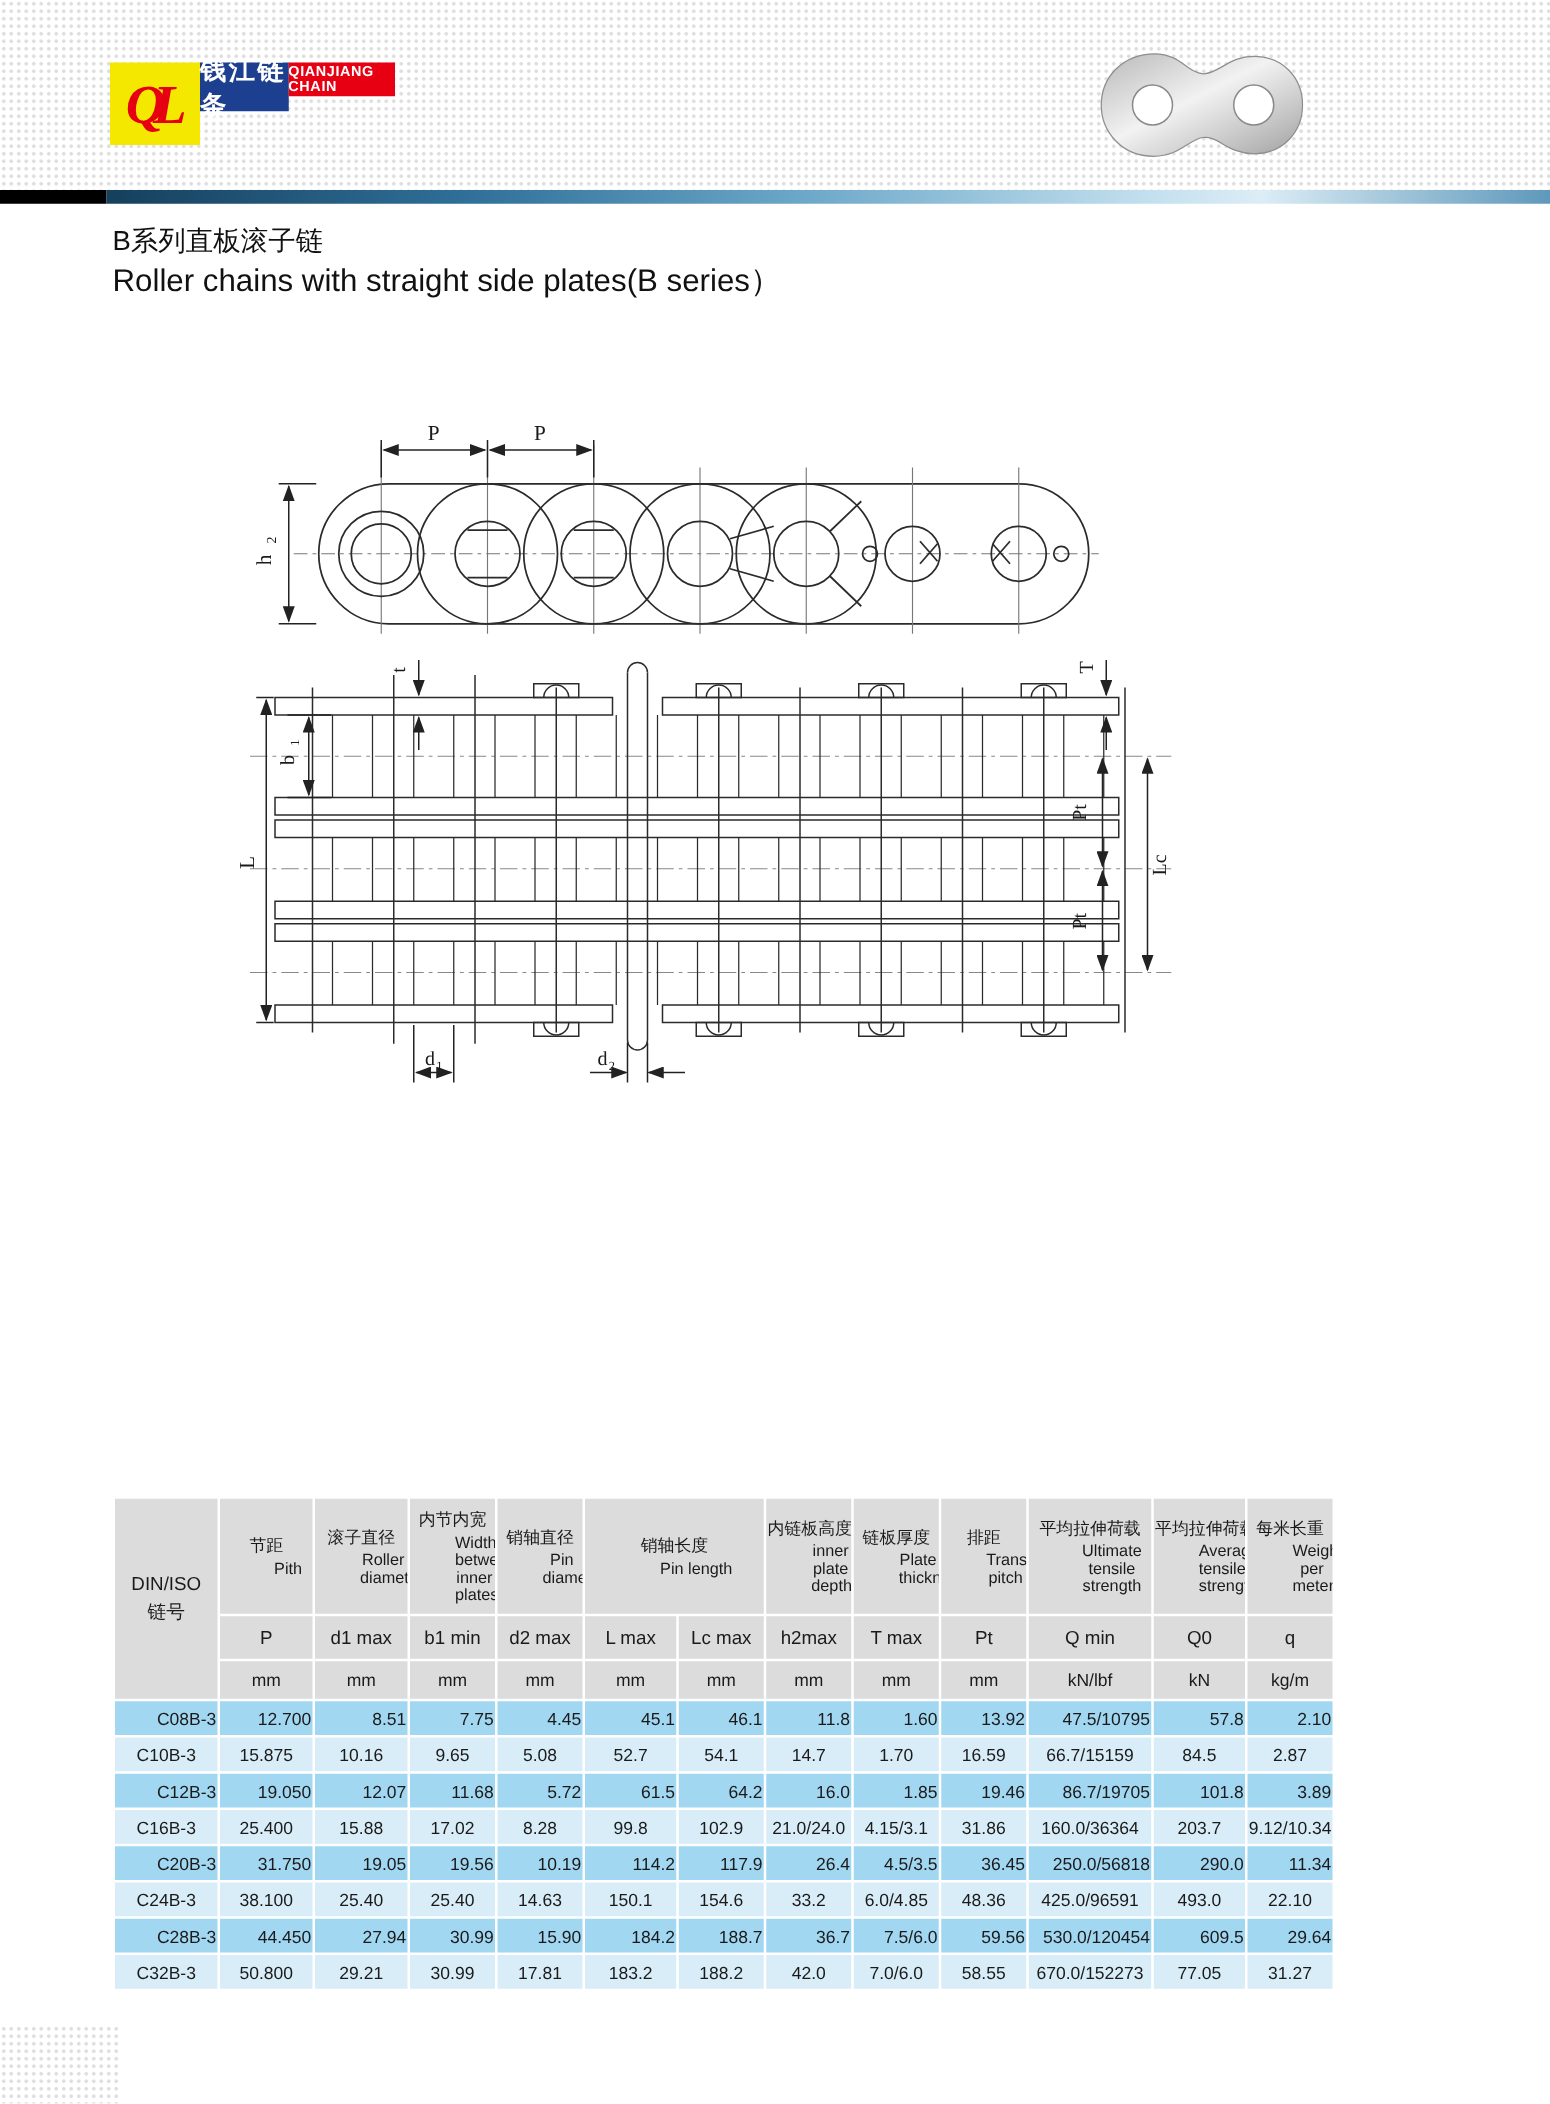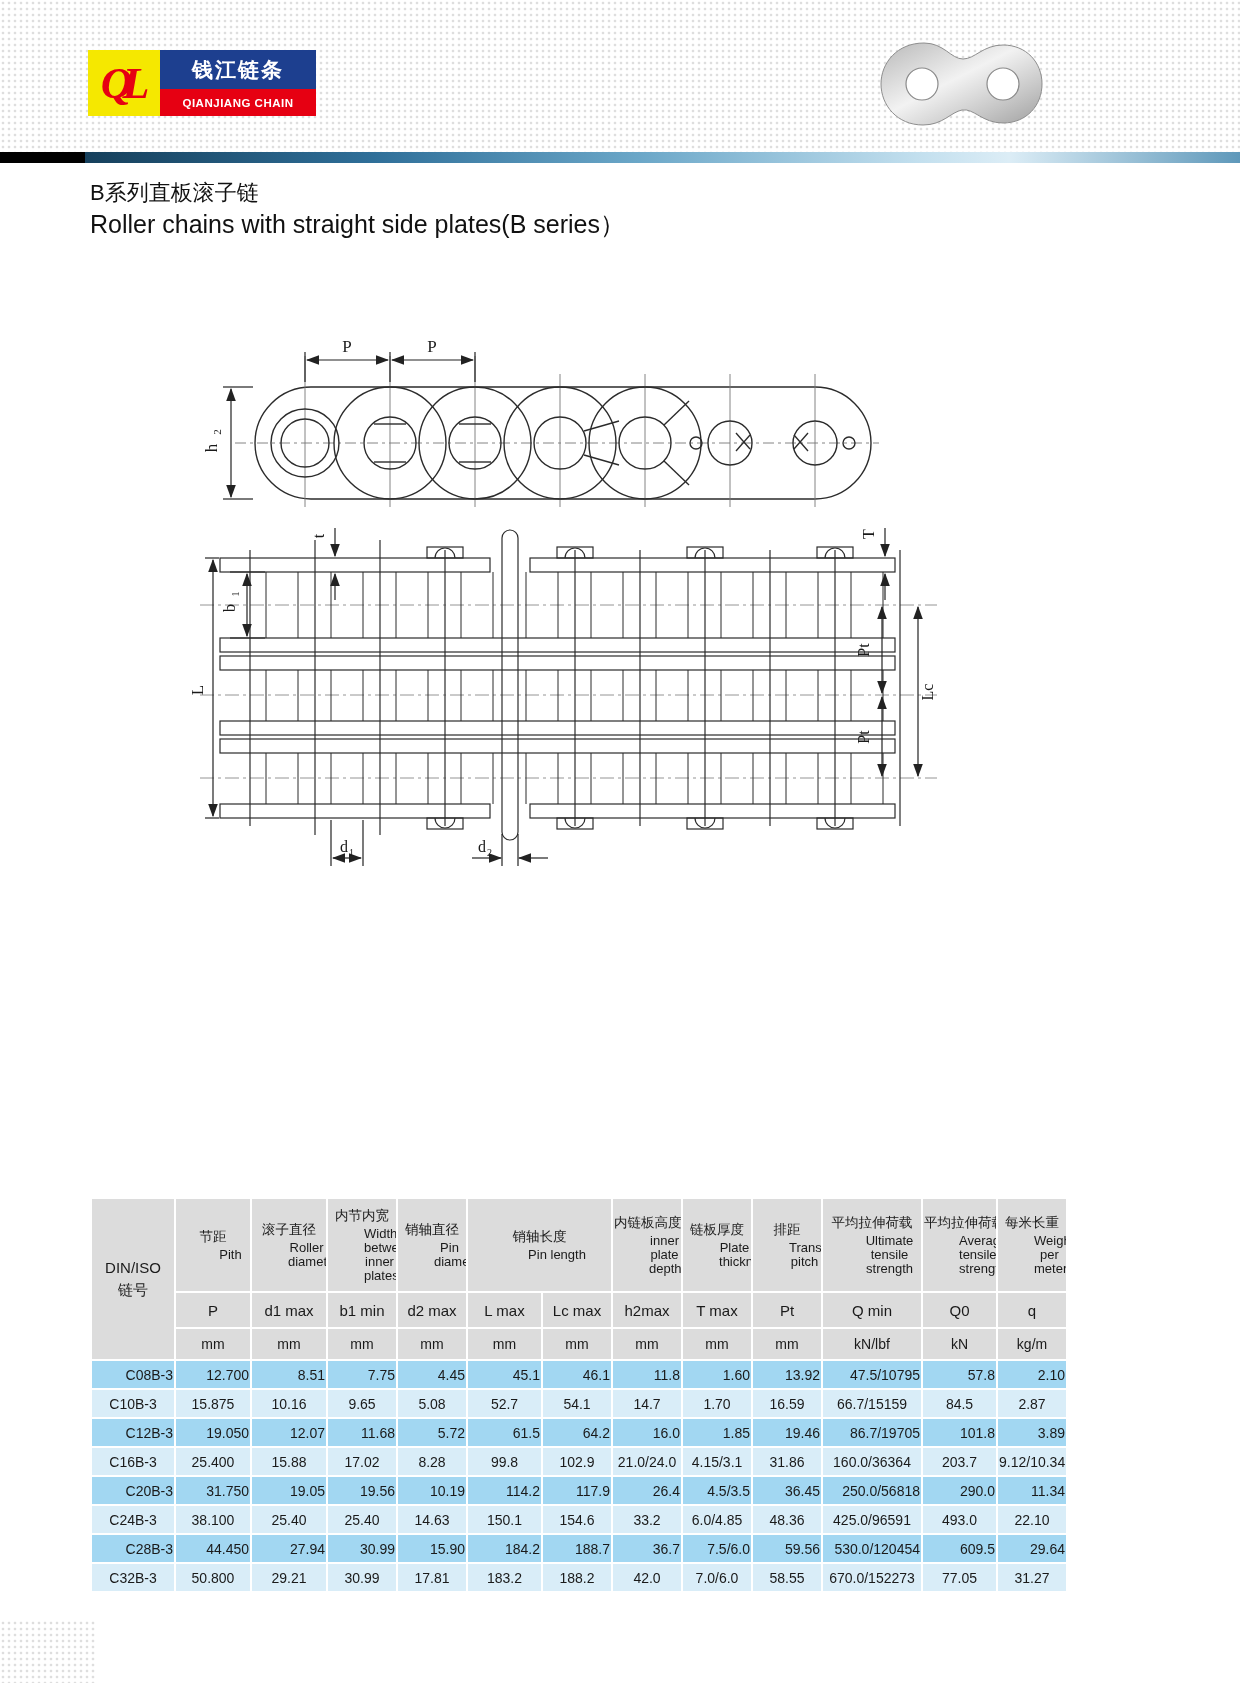--- a/index.html
+++ b/index.html
@@ -13,21 +13,21 @@
   .dot-band-bottom{position:absolute;left:0;top:1620px;width:96px;height:63px;background-color:#fff;
     background-image:radial-gradient(circle,#dedede 1.5px,transparent 1.6px);
     background-size:6px 6px;}
 
   
   .logo{position:absolute;left:88px;top:50px;display:flex;height:66px;}
   .logo-mark{width:72px;height:66px;background:var(--brand-yellow,#f5e800);
     display:flex;align-items:center;justify-content:center;}
   .logo-mono{font-family:"Liberation Serif",serif;font-style:italic;font-weight:bold;
     font-size:44px;color:var(--brand-red,#e60012);letter-spacing:-10px;padding-right:8px;}
-  .logo-text{width:156px;display:flex;flex-direction:column;}
+  .logo-text{width:156px;display:flex;flex-direction:row;}
   .logo-zh{height:39px;background:var(--brand-blue,#1d3f8f);color:#fff;font-weight:bold;
     font-size:21px;display:flex;align-items:center;justify-content:center;letter-spacing:2px;}
   .logo-en{height:27px;background:var(--brand-red,#e60012);color:#fff;font-weight:bold;
     font-size:11.5px;display:flex;align-items:center;justify-content:center;letter-spacing:.5px;}
 
   
   .chainlink{position:absolute;left:876px;top:38px;}
 
   
   .bar{position:absolute;left:0;top:152px;width:1240px;height:11px;display:flex;}

